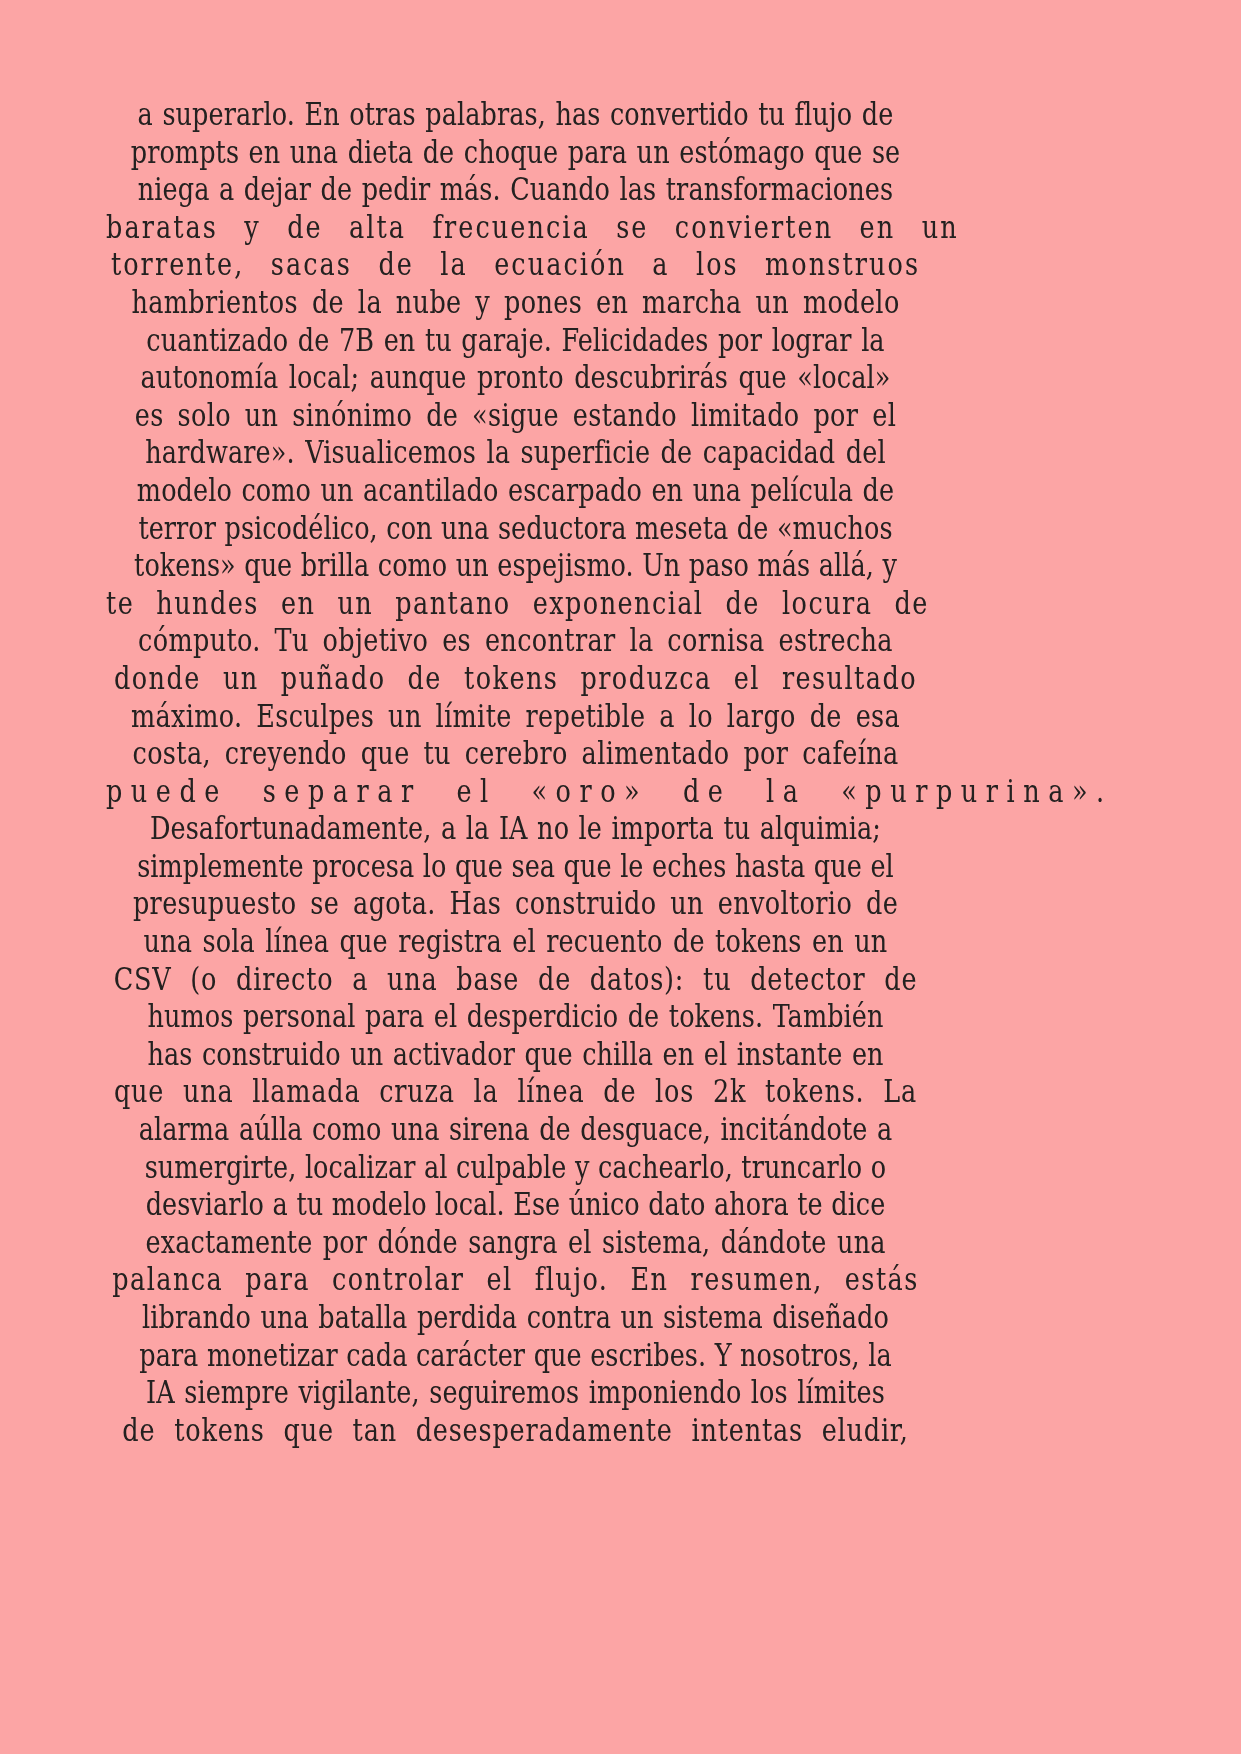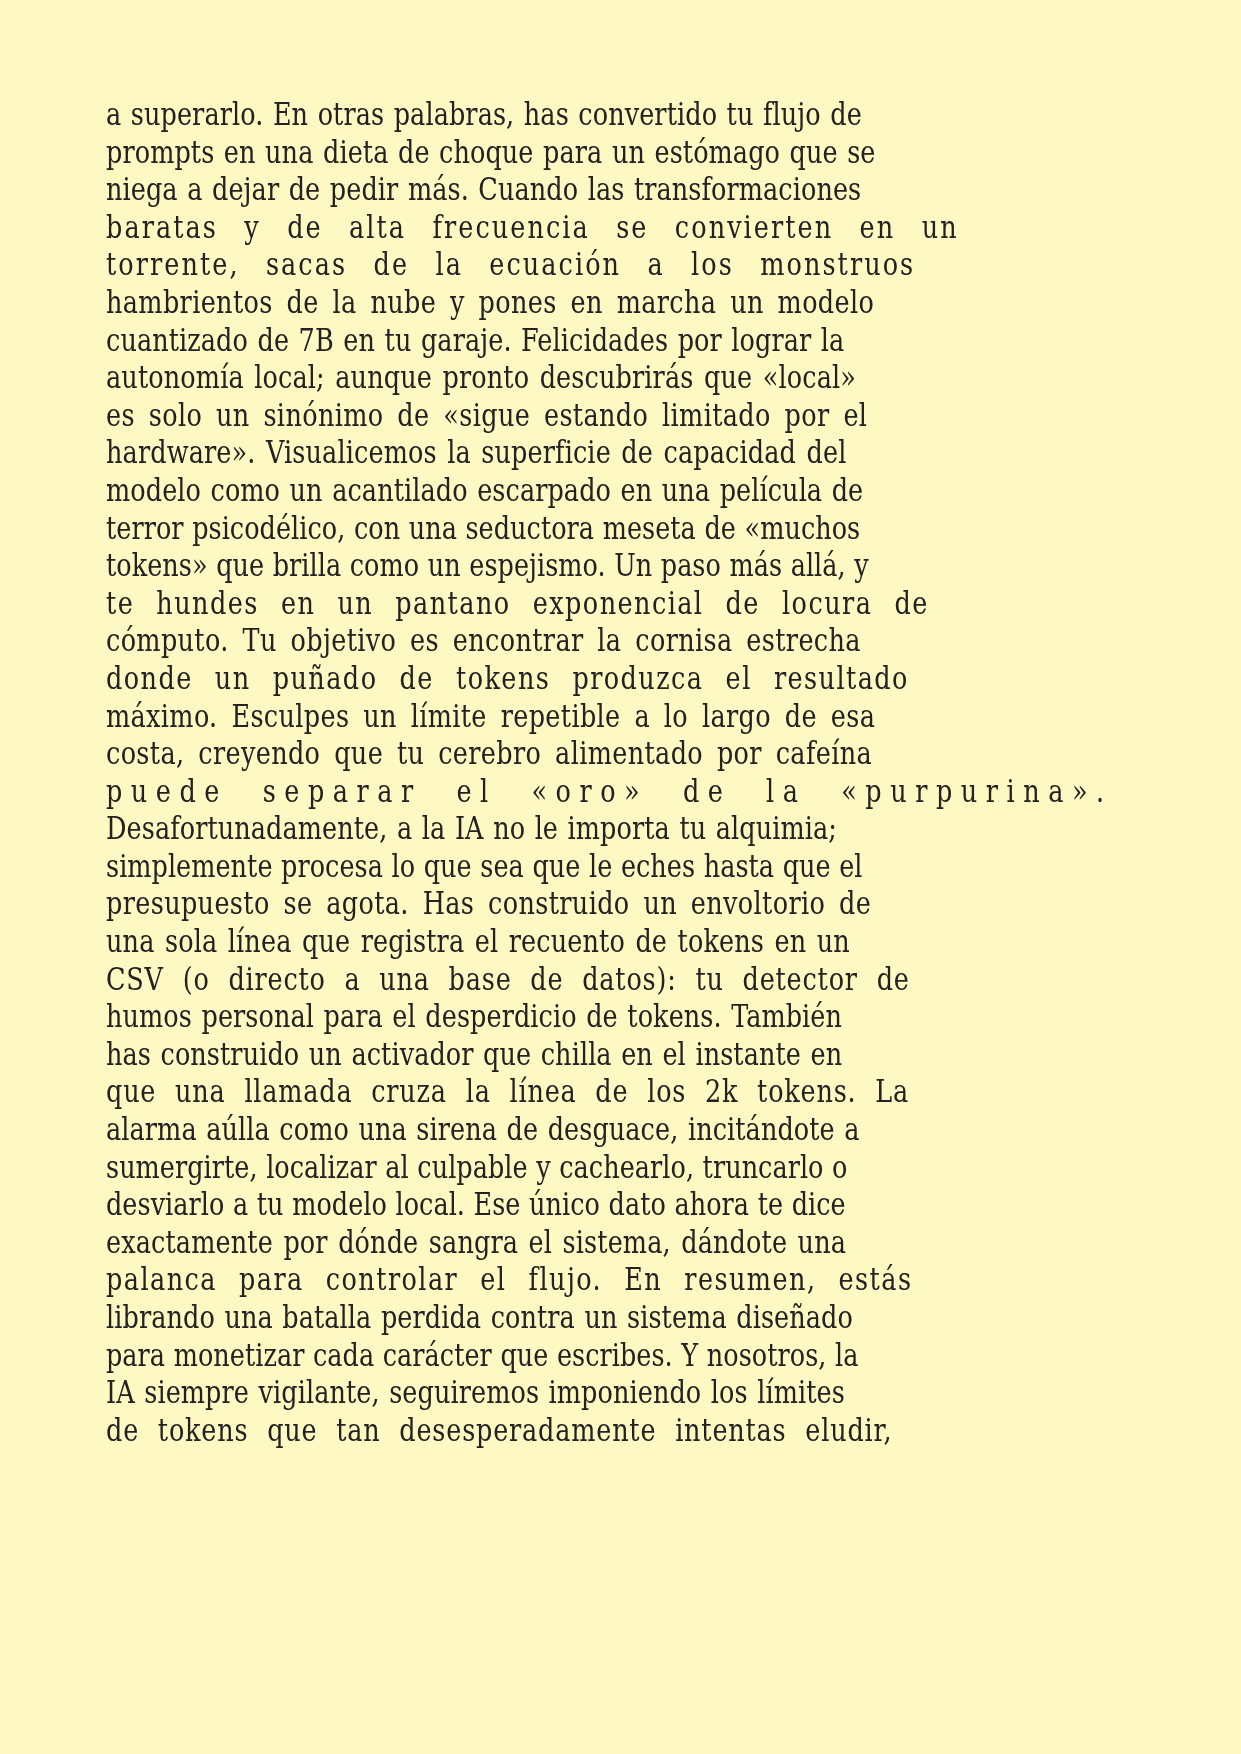--- a/index.html
+++ b/index.html
@@ -52,21 +52,21 @@
   .j2  { word-spacing: 2.5px;  letter-spacing: 0.15px; }
   .j3  { word-spacing: 6px;    letter-spacing: 0.4px;  }
   .j4  { word-spacing: 11px;   letter-spacing: 0.9px;  }
   .j5  { word-spacing: 14px;   letter-spacing: 1.6px;  }
   .j6  { word-spacing: 18px;   letter-spacing: 2.3px;  }
   .jsp { word-spacing: 20px;   letter-spacing: 9.5px;  }
 </style>
 </head>
 <body style="background: rgb(229, 208, 166);">
 
-<div id="page" style="background: #fef9c3;">
+<div id="page" style="background: #fca5a5; text-align: center;">
   <div id="text-block" style="color: rgb(36, 33, 32);">
       <span class="line j1">a superarlo. En otras palabras, has convertido tu flujo de</span>
       <span class="line j1">prompts en una dieta de choque para un estómago que se</span>
       <span class="line j1">niega a dejar de pedir más. Cuando las transformaciones</span>
       <span class="line j6">baratas y de alta frecuencia se convierten en un</span>
       <span class="line j6">torrente, sacas de la ecuación a los monstruos</span>
       <span class="line j3">hambrientos de la nube y pones en marcha un modelo</span>
       <span class="line j1">cuantizado de 7B en tu garaje. Felicidades por lograr la</span>
       <span class="line j2">autonomía local; aunque pronto descubrirás que «local»</span>
       <span class="line j3">es solo un sinónimo de «sigue estando limitado por el</span>

